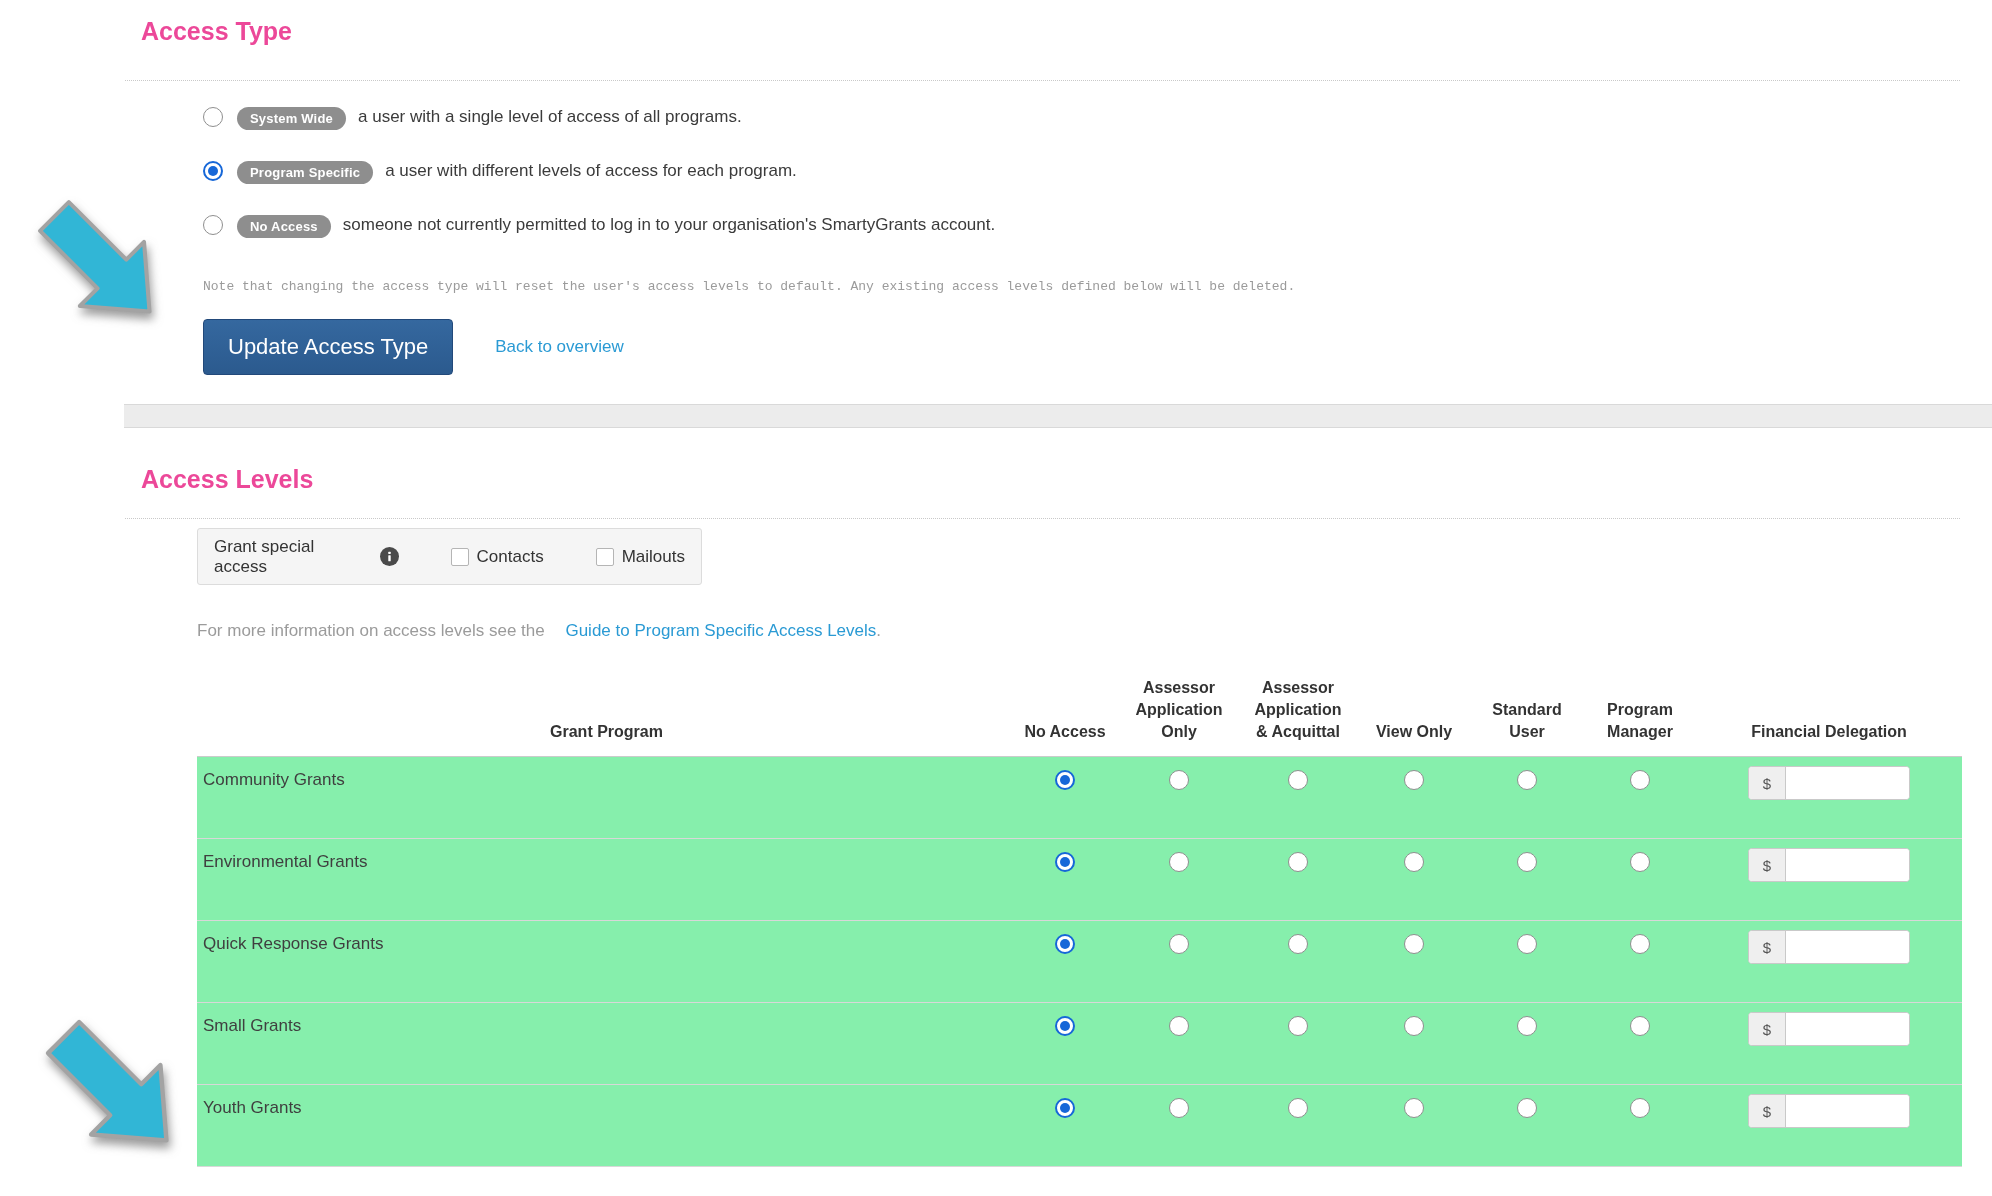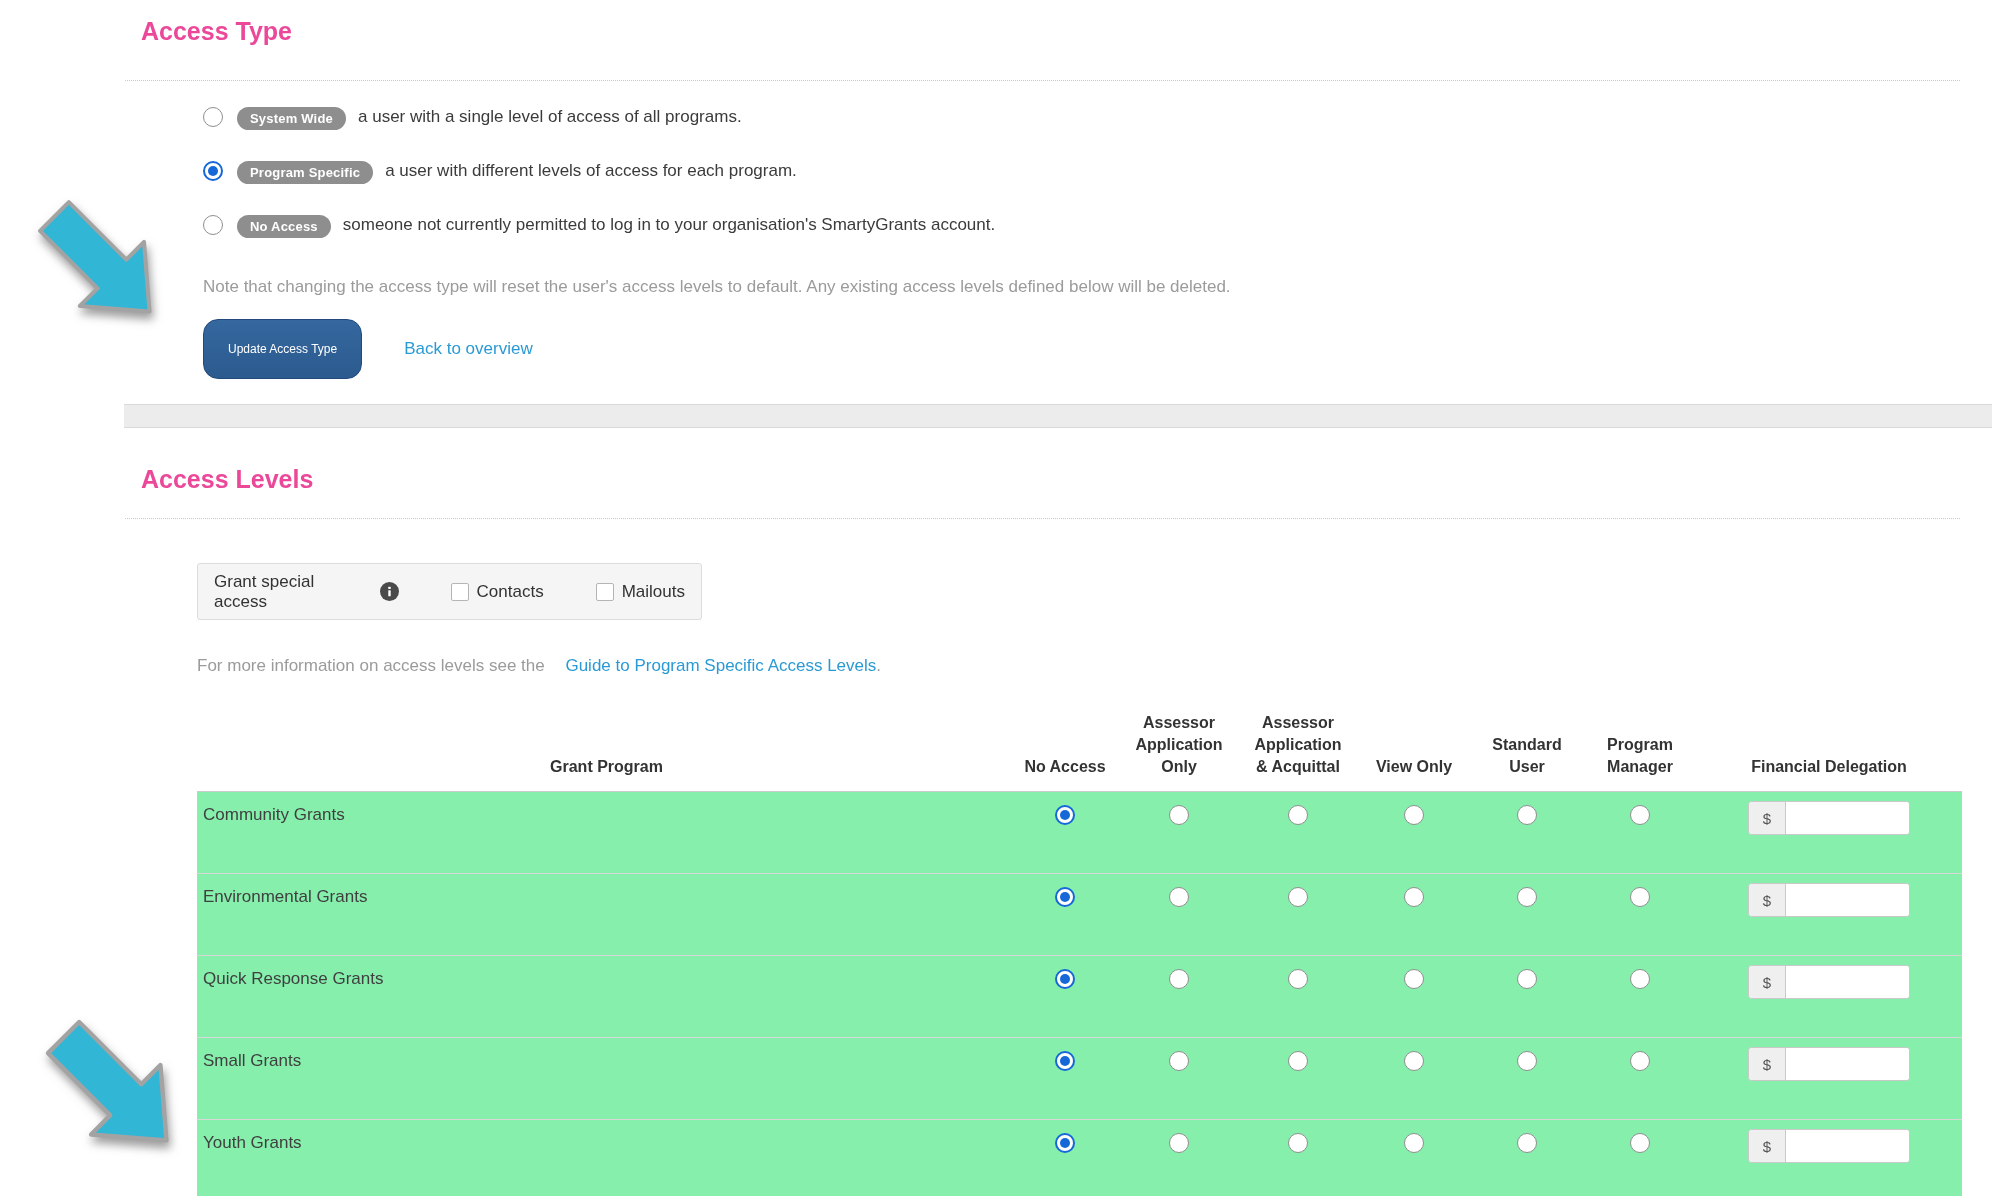--- a/index.html
+++ b/index.html
@@ -21,34 +21,34 @@
   .option-row{display:flex;align-items:flex-start;height:36px;margin-bottom:18px;padding-left:6px;}
   .radio{display:inline-block;width:20px;height:20px;border-radius:50%;background:#fff;
          border:1px solid #8f8f8f;box-sizing:border-box;flex:0 0 auto;}
   .radio.checked{border:2px solid #1667d8;position:relative;}
   .radio.checked::after{content:"";position:absolute;left:50%;top:50%;width:10px;height:10px;
          margin:-5px 0 0 -5px;border-radius:50%;background:#1667d8;}
   .badge{background:#8e8e8e;color:#fff;font-size:13px;font-weight:bold;padding:4px 13px;
          border-radius:12px;margin-left:14px;white-space:nowrap;letter-spacing:.2px;}
   .option-text{font-size:17px;color:#3b3b3b;margin-left:12px;white-space:nowrap;}
 
-  .note{margin-top:26px;padding-left:6px;font-size:17px;color:#9b9b9b;line-height:20px;}
+  .note{margin-top:26px;padding-left:6px;font-size:13px;color:#9b9b9b;line-height:20px;font-family:Liberation Mono, monospace;}
 
   .btn-row{display:flex;align-items:center;margin-top:22px;padding-left:6px;}
   .btn{background:linear-gradient(#35689f,#2b5a8e);border:1px solid #22497a;color:#fff;
-       font-size:12px;font-weight:normal;padding:22px 24px;border-radius:15px;cursor:pointer;
+       font-size:22px;font-weight:normal;padding:14px 24px;border-radius:4px;cursor:pointer;
        font-family:inherit;}
   .link{color:#2a9ad4;font-size:17px;text-decoration:none;margin-left:42px;}
 
   
   .divider-bar{position:absolute;left:124px;right:0;top:404px;height:22px;background:#ececec;
        border-top:1px solid #d9d9d9;border-bottom:1px solid #d9d9d9;}
 
   
-  .special-box{margin-top:44px;width:505px;height:57px;box-sizing:border-box;background:#f5f5f5;
+  .special-box{margin-top:9px;width:505px;height:57px;box-sizing:border-box;background:#f5f5f5;
        border:1px solid #dcdcdc;border-radius:3px;display:flex;align-items:center;padding:0 16px;}
   .special-label{font-size:17px;color:#333;}
   .info-icon{width:19px;height:19px;border-radius:50%;background:#4a4a4a;display:inline-flex;
        align-items:center;justify-content:center;margin-left:8px;flex:0 0 auto;}
   .checkbox-group{display:flex;align-items:center;margin-left:52px;}
   .checkbox{display:inline-block;width:18px;height:18px;background:#fff;border:1px solid #b5b5b5;
        border-radius:2px;box-sizing:border-box;flex:0 0 auto;}
   .checkbox-label{font-size:17px;color:#333;margin-left:8px;}
 
   .info-line{margin-top:36px;font-size:17px;color:#9b9b9b;line-height:20px;}

